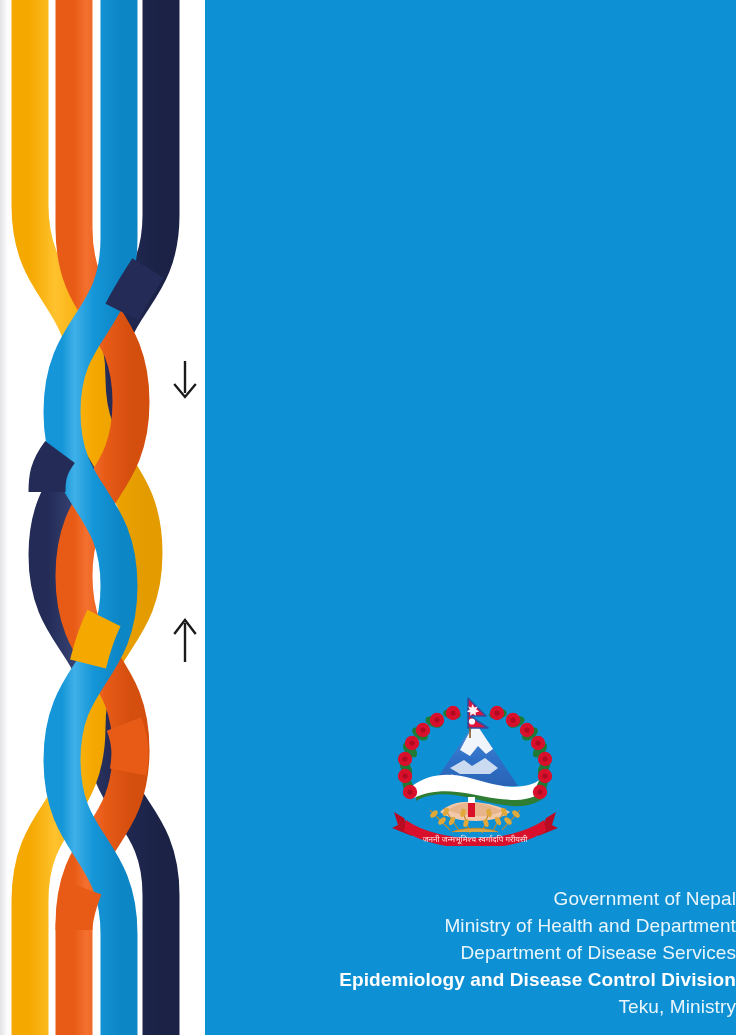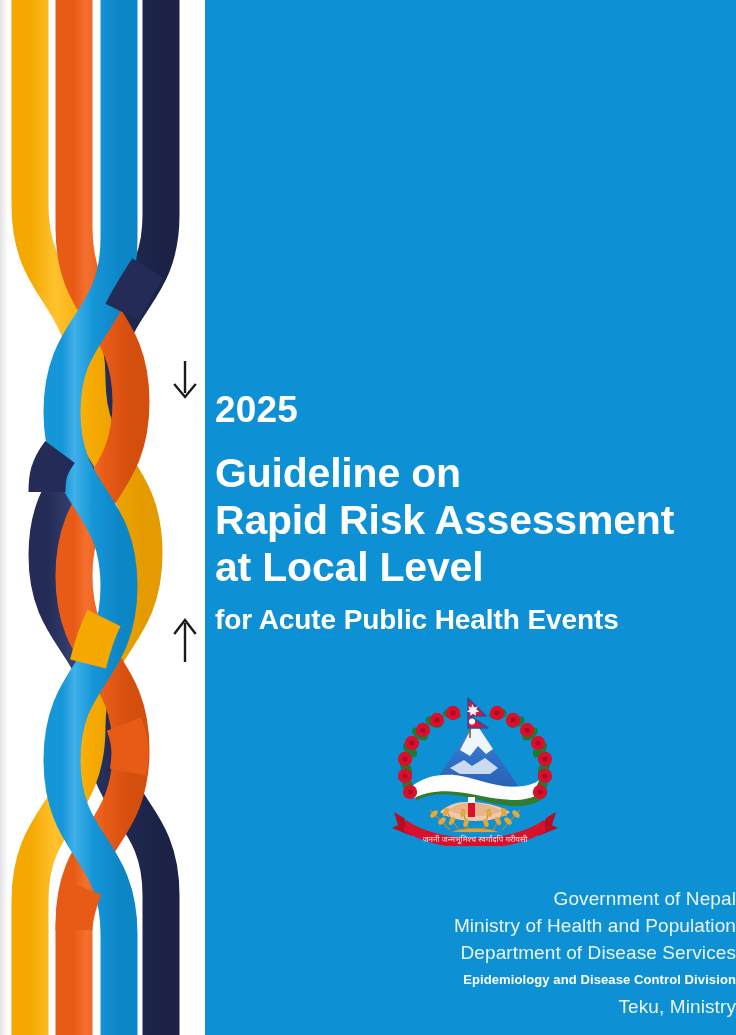--- a/index.html
+++ b/index.html
@@ -113,21 +113,21 @@
   }
   .org-line {
     color: #eaf6fd;
     font-size: 19px;
     line-height: 27px;
     letter-spacing: 0.1px;
   }
   .org-line.strong {
     color: #ffffff;
     font-weight: bold;
-    font-size: 13px;
+    font-size: 19px;
   }
 </style>
 </head>
 <body>
 
 <div id="page">
 
   <div id="braid-panel">
 
     <svg id="braid-svg" width="205" height="1035" viewBox="0 0 205 1035" xmlns="http://www.w3.org/2000/svg">
@@ -213,27 +213,20 @@
 
   <div class="arrow-glyph" id="arrow-up-icon">
     <svg width="26" height="48" viewBox="0 0 26 48" xmlns="http://www.w3.org/2000/svg">
       <line x1="13" y1="45" x2="13" y2="6" stroke="#1a1a1a" stroke-width="2.4"></line>
       <polyline points="3,16 13,3 23,16" fill="none" stroke="#1a1a1a" stroke-width="2.4" stroke-linecap="square"></polyline>
     </svg>
   </div>
 
   <div id="content-panel">
 
-    <div id="title-block">
-      <div id="year-label">2025</div>
-      <div class="title-line" id="title-line-1">Guideline on</div>
-      <div class="title-line">Rapid Risk Assessment</div>
-      <div class="title-line">at Local Level</div>
-      <div id="subtitle-line">for Acute Public Health Events</div>
-    </div>
 
     <div id="emblem-wrap">
       <svg width="170" height="152" viewBox="0 0 170 152" xmlns="http://www.w3.org/2000/svg">
         <defs>
           <clipPath id="mapClip">
             <path d="M24,88 C36,78 56,76 74,80 C94,85 112,92 132,90
                      C140,89 146,86 150,82 L152,95
                      C146,101 136,105 124,105
                      C104,105 86,99 68,97
                      C52,95 36,97 26,102 Z"></path>
@@ -366,20 +359,20 @@
           <path d="M156,124 L166,118 L162,131 L168,134 L148,142 Z" fill="#B80C23"></path>
           <path d="M16,126 C50,150 120,150 154,126
                    L156,137 C120,160 50,160 14,137 Z" fill="#D9102B"></path>
           <text x="85" y="148" text-anchor="middle" font-family="'Liberation Sans', sans-serif" font-size="8" fill="#FFE6E6">जननी जन्मभूमिश्च स्वर्गादपि गरीयसी</text>
         </g>
       </svg>
     </div>
 
     <div id="org-block">
       <div class="org-line">Government of Nepal</div>
-      <div class="org-line">Ministry of Health and Population</div>
+      <div class="org-line">Ministry of Health and Department</div>
       <div class="org-line">Department of Disease Services</div>
       <div class="org-line strong">Epidemiology and Disease Control Division</div>
       <div class="org-line">Teku, Ministry</div>
     </div>
 
   </div>
 </div>
 
 </body></html>

